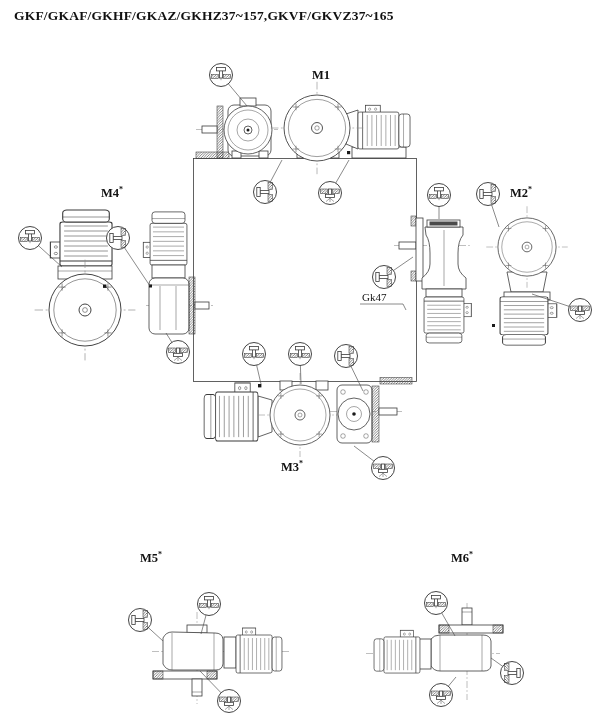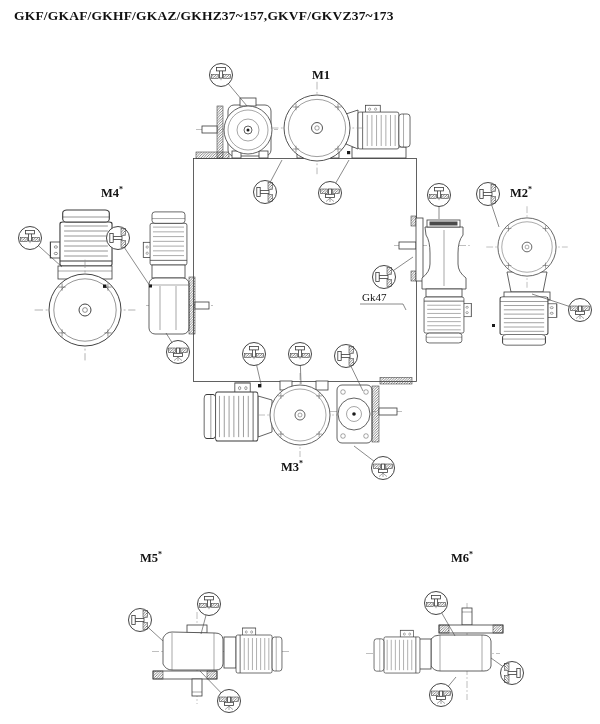--- a/index.html
+++ b/index.html
@@ -18,21 +18,21 @@
   .leader{stroke:#4a4a4a;stroke-width:.65;fill:none;}
   .symc{fill:#fff;stroke:#2f2f2f;stroke-width:.9;}
   .lbl{font:bold 12.5px "Liberation Serif","DejaVu Serif",serif;fill:#111;}
   .sup{font:bold 8px "Liberation Serif","DejaVu Serif",serif;fill:#111;}
   .cap{font:11px "Liberation Serif","DejaVu Serif",serif;fill:#111;}
 </style>
 </head>
 <body>
 
 <div id="stage">
-  <div id="doc-title">GKF/GKAF/GKHF/GKAZ/GKHZ37~157,GKVF/GKVZ37~173</div>
+  <div id="doc-title">GKF/GKAF/GKHF/GKAZ/GKHZ37~157,GKVF/GKVZ37~165</div>
 
   <svg width="600" height="724" viewBox="0 0 600 724">
     <defs>
       <pattern id="hatch" patternUnits="userSpaceOnUse" width="2.6" height="2.6">
         <path d="M0,2.6 L2.6,0" stroke="#333" stroke-width="0.6"></path>
       </pattern>
 
       <g id="motor">
         <rect x="-20" y="-26" width="16" height="7.5" class="ln fw"></rect>
         <circle cx="-15.5" cy="-22" r="1.2" class="lt"></circle>

